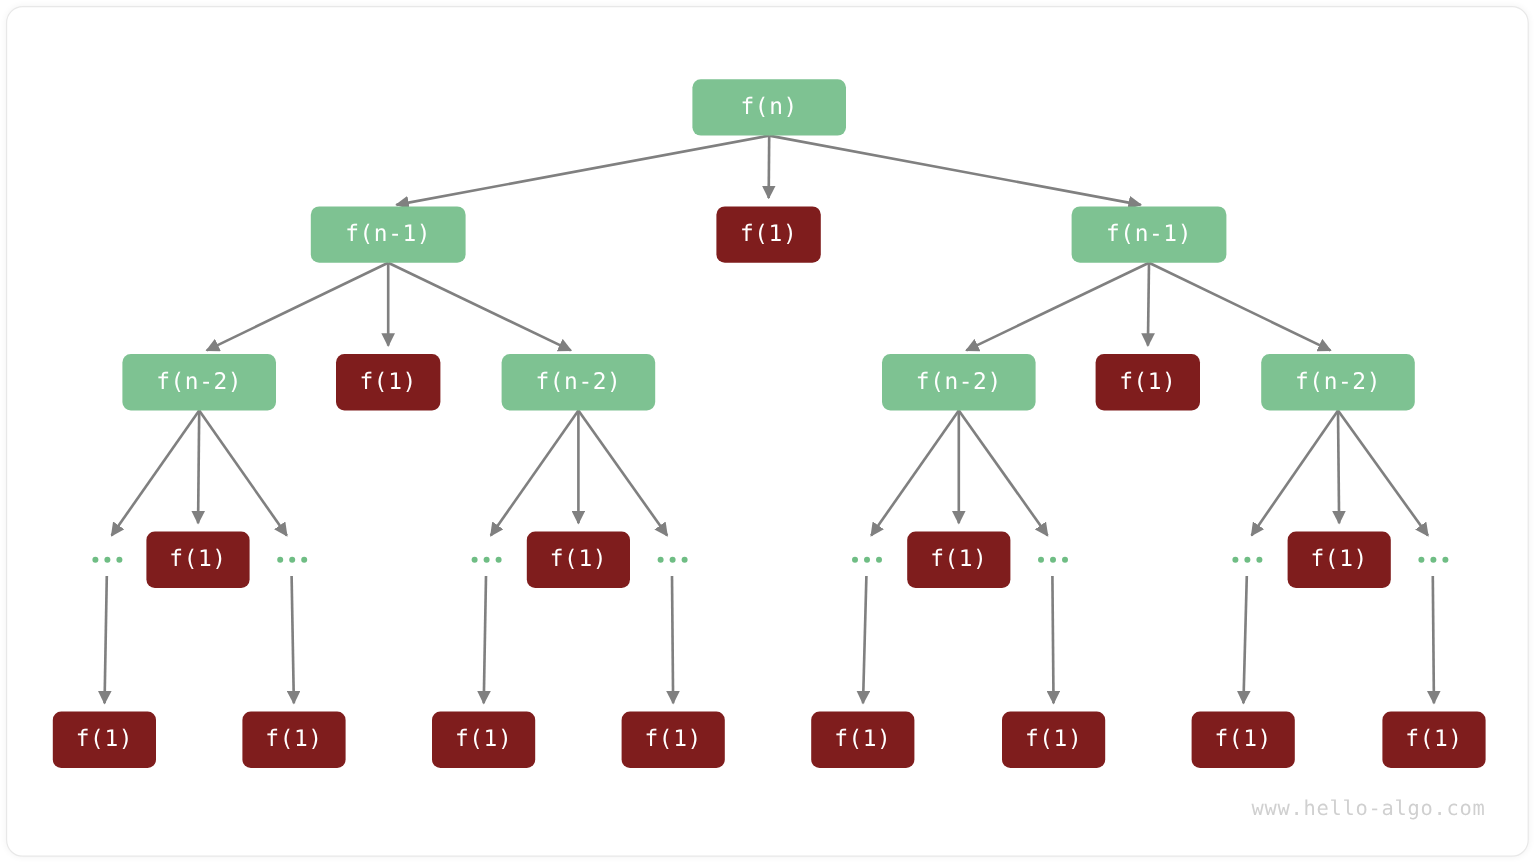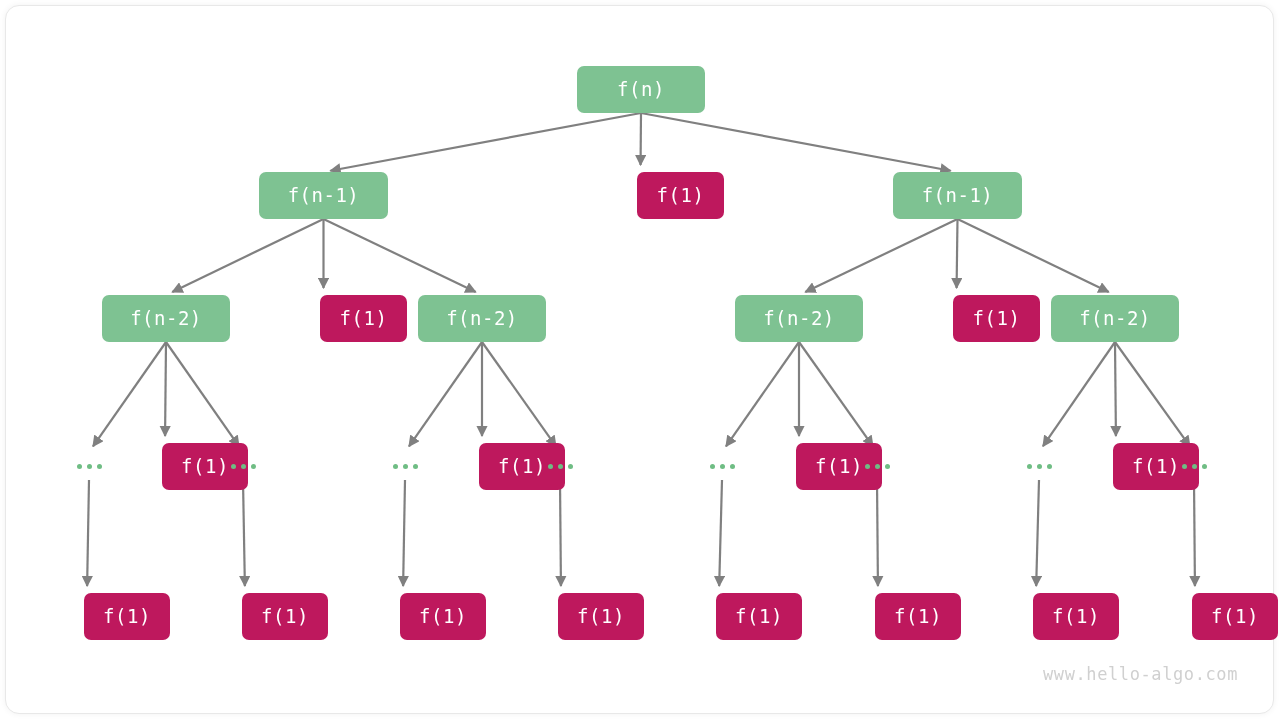--- a/index.html
+++ b/index.html
@@ -47,21 +47,21 @@
     border-radius: 7px;
     color: #ffffff;
     font-family: "DejaVu Sans Mono", "Liberation Mono", monospace;
     font-size: 19px;
     letter-spacing: 0.5px;
     line-height: 1;
     white-space: nowrap;
     user-select: none;
   }
   .node.rec  { background: #7ec292; }
-  .node.base { background: #be185d; margin-left: 40px; }
+  .node.base { background: #7f1d1d; }
   .ellipsis {
     position: absolute;
     display: flex;
     align-items: center;
     justify-content: center;
     gap: 5px;
     user-select: none;
   }
   .ellipsis i {
     display: block;

